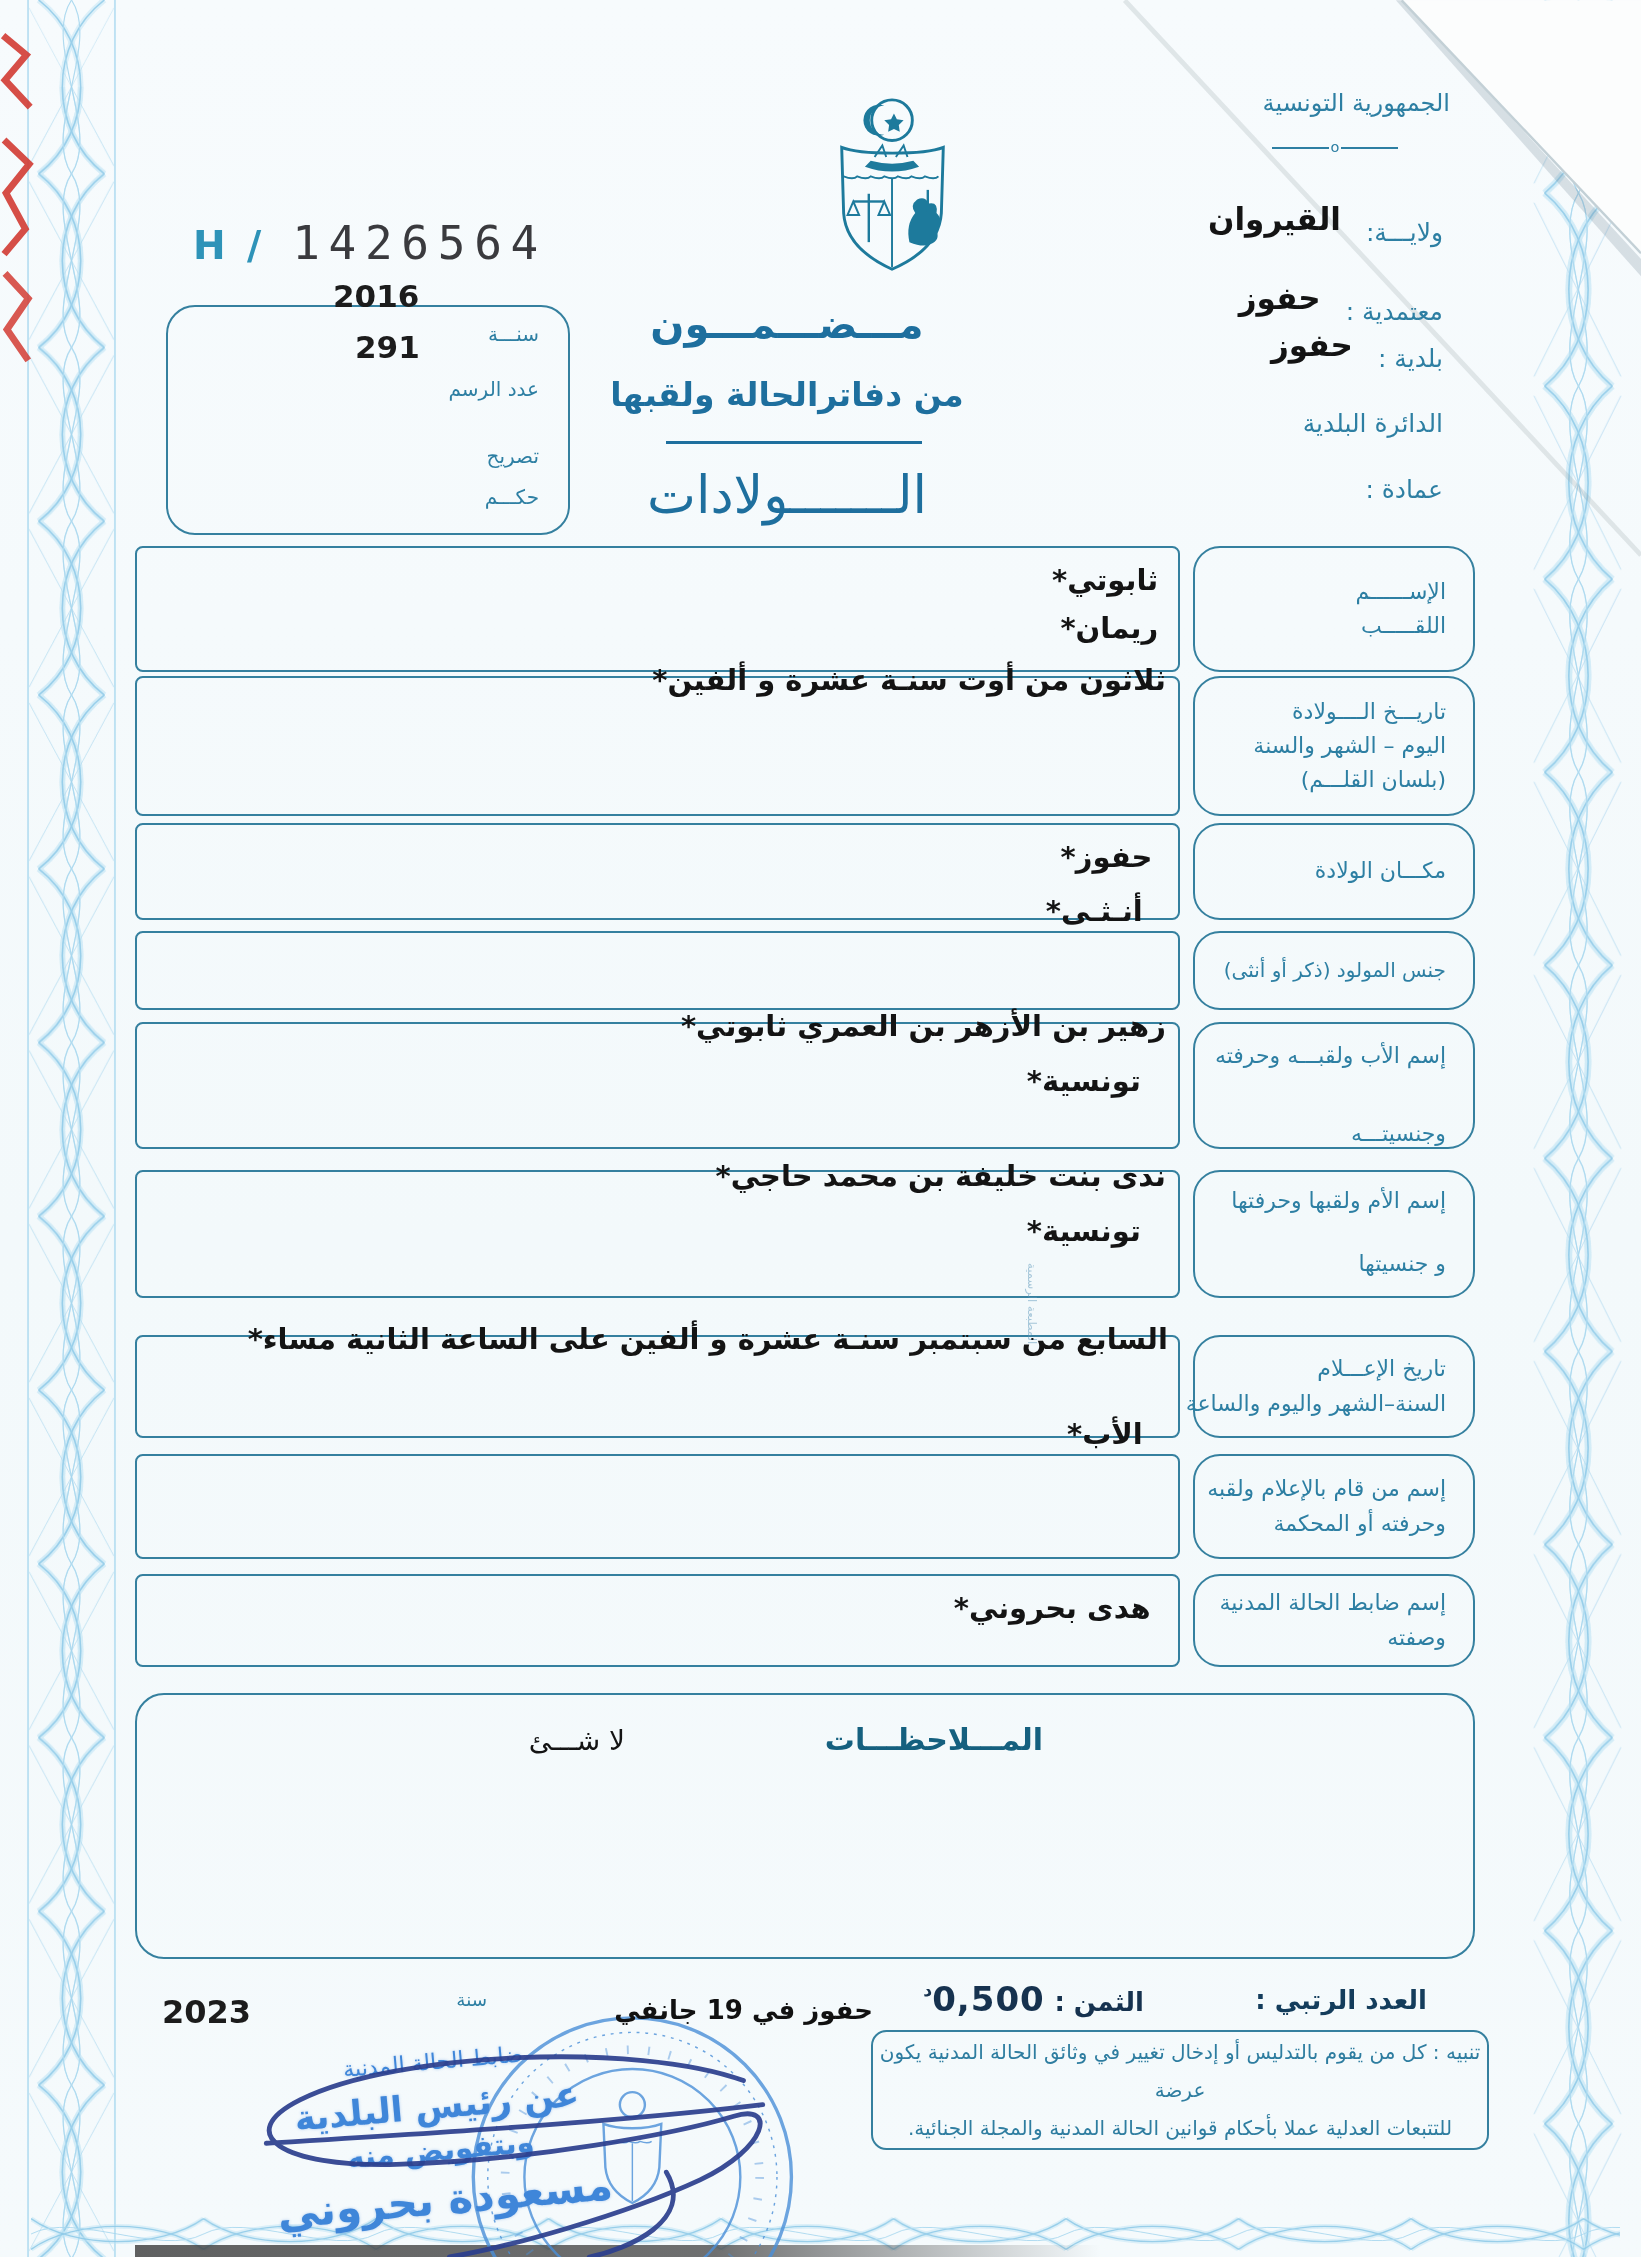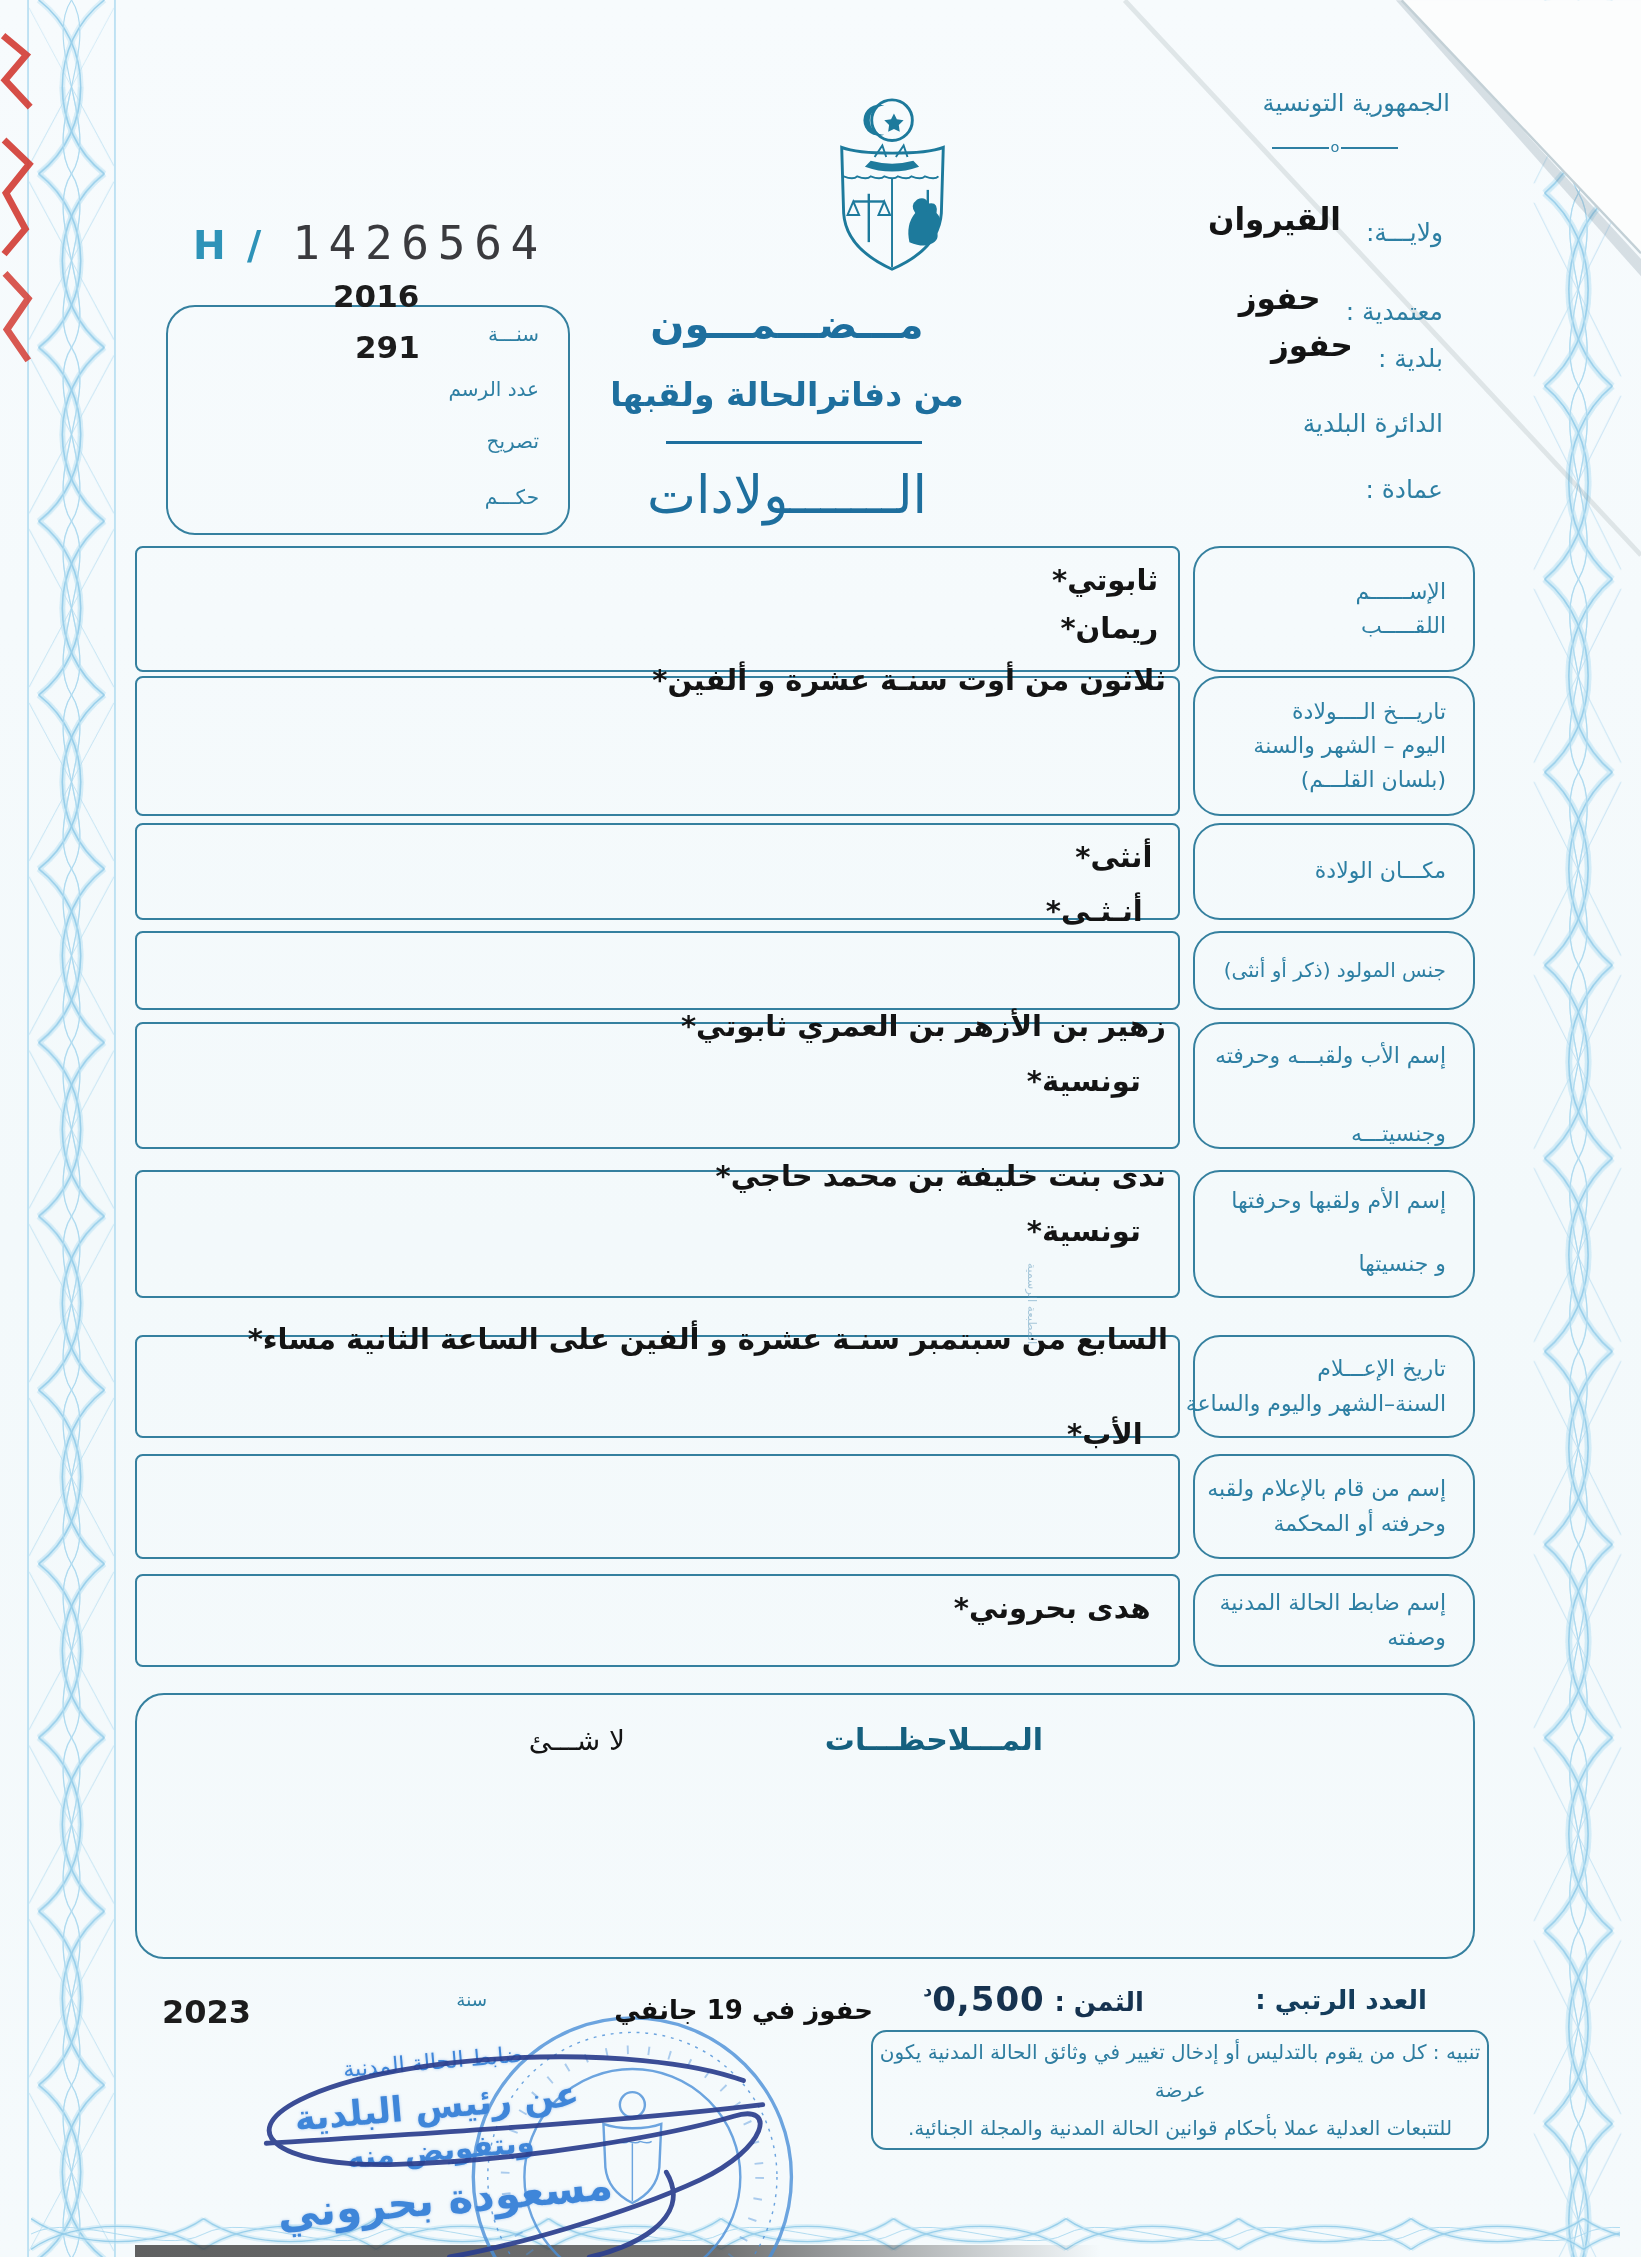--- a/index.html
+++ b/index.html
@@ -201,21 +201,21 @@
   <div class="serial-wrap">
     <span class="serial-prefix">H /</span>
     <span class="serial-number">1426564</span>
   </div>
   <div class="year2016">2016</div>
   <div class="num291">291</div>
 
   <div class="registry-box">
     <div class="registry-label" style="top:15.4px;">سنـــة</div>
     <div class="registry-label" style="top:70px;">عدد الرسم</div>
-    <div class="registry-label" style="top:122px;margin-left:20px;">تصريح</div>
+    <div class="registry-label" style="top:137px;margin-left:20px;">تصريح</div>
     <div class="registry-label" style="top:178px;">حكـــم</div>
   </div>
 
   <div class="title1">مـــضـــمـــون</div>
   <div class="title2">من دفاترالحالة ولقبها</div>
   <div class="title-underline"></div>
   <div class="title3">الـــــــولادات</div>
 
   <div class="row r1">
     <div class="lbox">
@@ -237,21 +237,21 @@
     <div class="vbox">
       <div class="val v-over">ثلاثون من أوت سنـة عشرة و ألفين*</div>
     </div>
   </div>
 
   <div class="row r3">
     <div class="lbox">
       <div class="ltext">مكـــان الولادة</div>
     </div>
     <div class="vbox">
-      <div class="val v-place">أنثى*</div>
+      <div class="val v-place">حفوز*</div>
     </div>
   </div>
 
   <div class="row r4">
     <div class="lbox">
       <div class="ltext" style="font-size:20px;">جنس المولود (ذكر أو أنثى)</div>
     </div>
     <div class="vbox">
       <div class="val v-above">أنـثـى*</div>
     </div>

